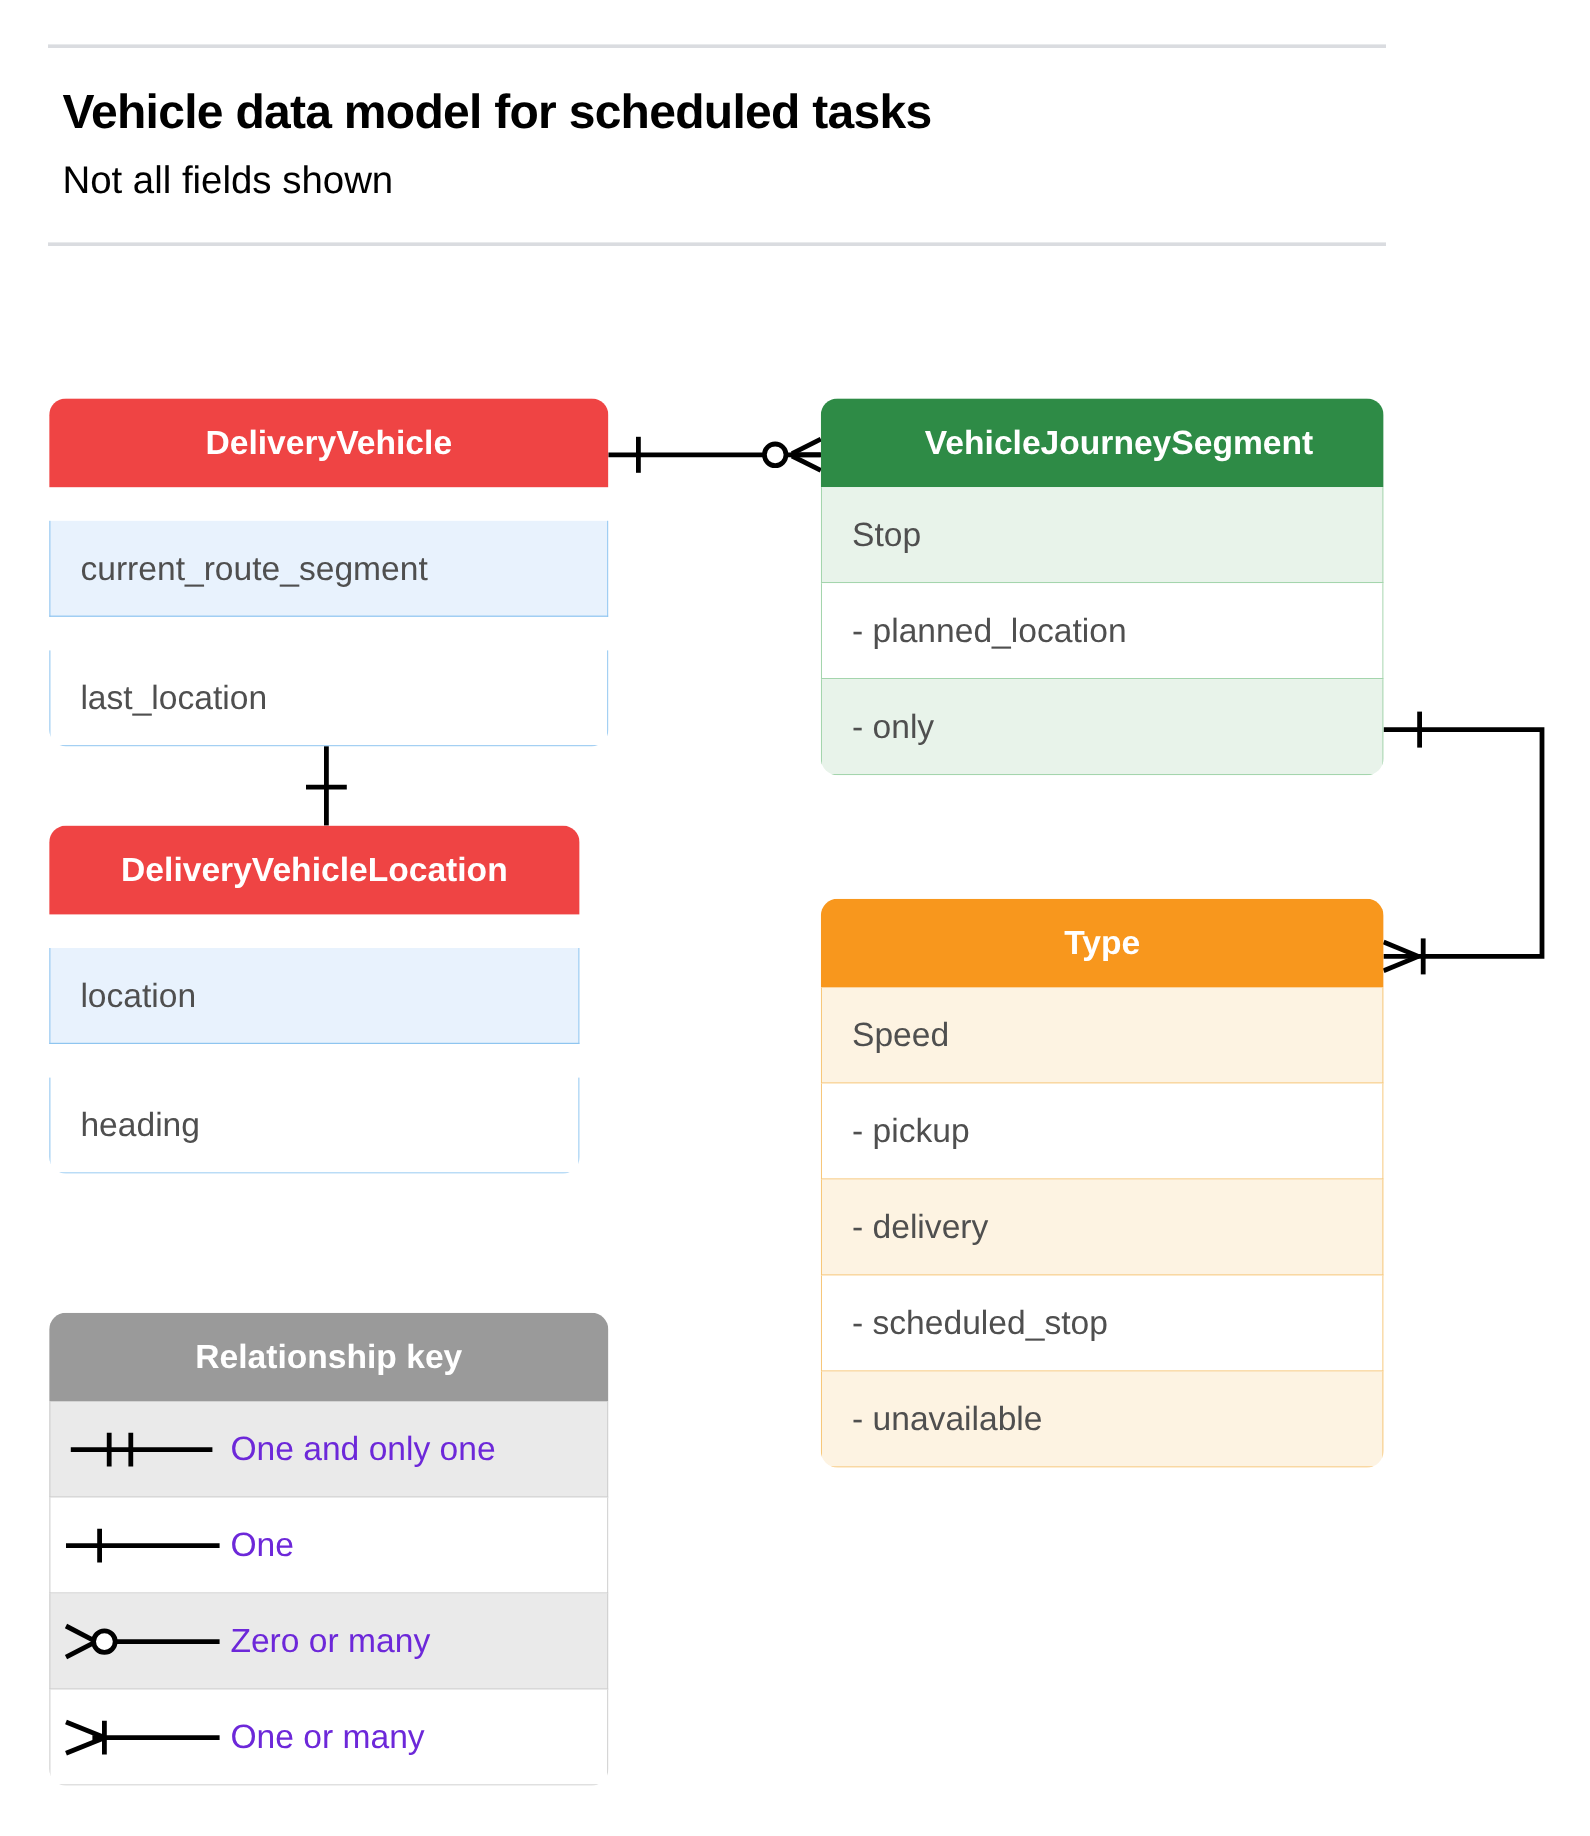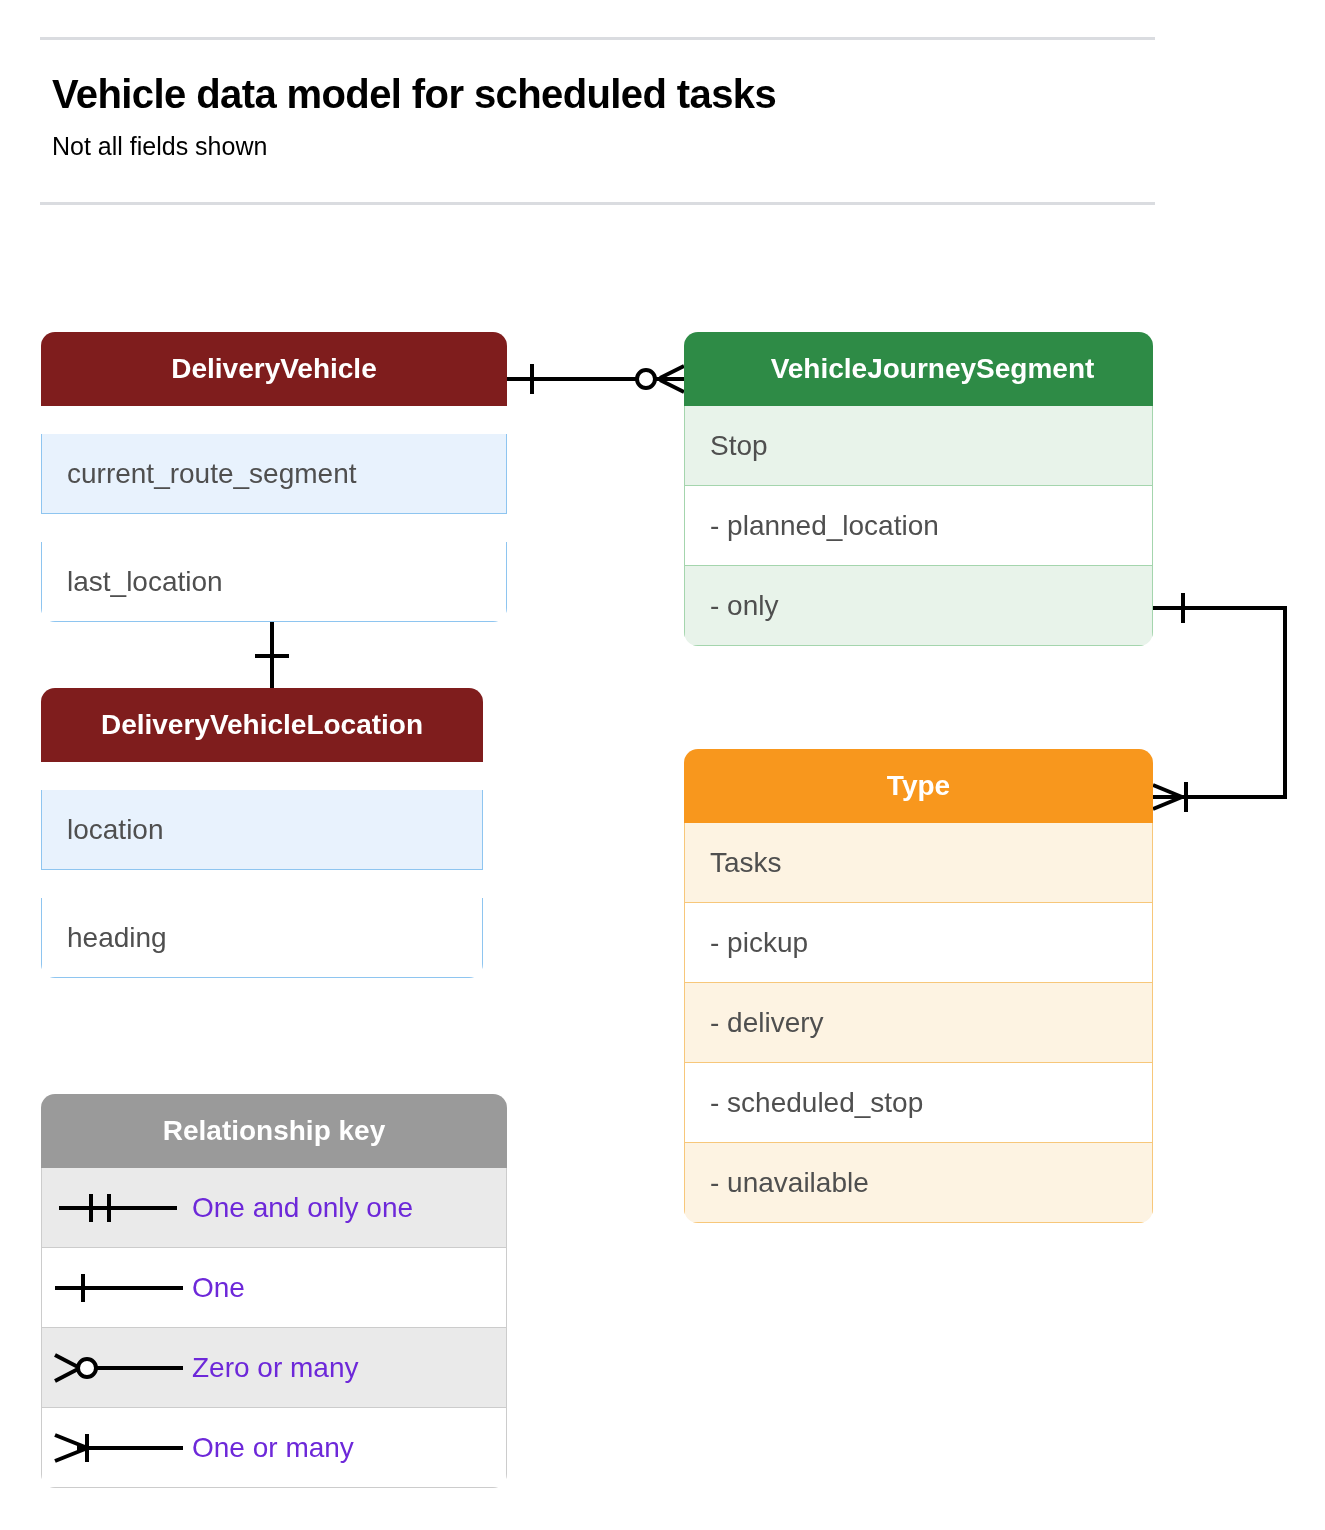--- a/index.html
+++ b/index.html
@@ -34,21 +34,21 @@
     font-size: 40px;
     font-weight: bold;
     color: #000000;
     letter-spacing: -0.6px;
     white-space: nowrap;
   }
   #page-subtitle {
     position: absolute;
     left: 52px;
     top: 132px;
-    font-size: 25px;
+    font-size: 32px;
     font-weight: normal;
     color: #000000;
     white-space: nowrap;
   }
 
   
   .entity {
     position: absolute;
     box-sizing: border-box;
     border-radius: 14px;
@@ -69,21 +69,21 @@
     box-sizing: border-box;
     font-size: 28px;
     color: #4f4f4f;
     padding-left: 25px;
     white-space: nowrap;
     overflow: hidden;
   }
   .entity-row.indent { padding-left: 25px; }
 
   
-  .e-blue .entity-header { background: #7f1d1d; }
+  .e-blue .entity-header { background: #ef4444; }
   .e-blue .entity-row { border: 1px solid #8ec5f0; border-top: none; background: #ffffff; margin-top: 28px; }
   .e-blue .entity-row.alt { background: #e8f2fd; }
   .e-blue .entity-row:first-of-type { border-top: 1px solid #8ec5f0; }
 
   
   .e-green .entity-header { background: #2e8b46; padding-left: 28px; }
   .e-green .entity-row { border: 1px solid #a4d5ad; border-top: none; background: #ffffff; }
   .e-green .entity-row.alt { background: #e8f3ea; }
   .e-green .entity-row:first-of-type { border-top: 1px solid #a4d5ad; }
 
@@ -184,21 +184,21 @@
 </div>
 
 <div class="entity e-blue" id="box-deliveryvehiclelocation">
   <div class="entity-header">DeliveryVehicleLocation</div>
   <div class="entity-row alt">location</div>
   <div class="entity-row">heading</div>
 </div>
 
 <div class="entity e-orange" id="box-tasks">
   <div class="entity-header">Type</div>
-  <div class="entity-row alt">Tasks</div>
+  <div class="entity-row alt">Speed</div>
   <div class="entity-row indent">-  pickup</div>
   <div class="entity-row alt indent">-  delivery</div>
   <div class="entity-row indent">-  scheduled_stop</div>
   <div class="entity-row alt indent">-  unavailable</div>
 </div>
 
 <div class="entity e-gray" id="box-relationshipkey">
   <div class="entity-header">Relationship key</div>
 
   <div class="entity-row alt legend-row">

